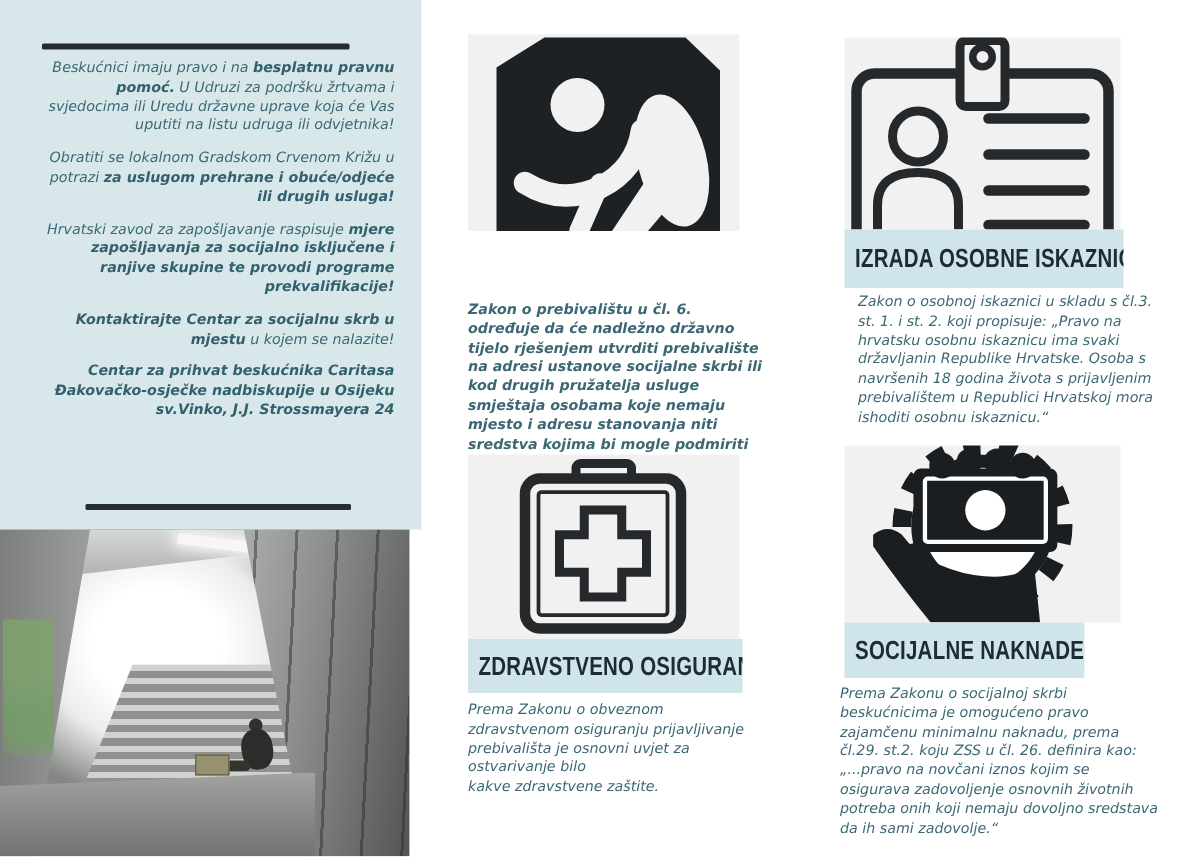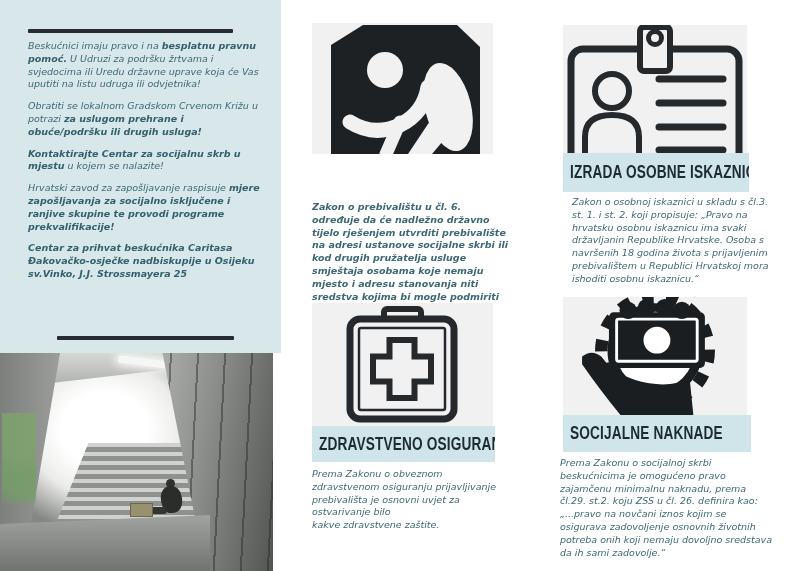--- a/index.html
+++ b/index.html
@@ -4,21 +4,21 @@
 <style>
   html,body{margin:0;padding:0;background:#ffffff;}
   .page{position:relative;width:800px;height:571px;background:#ffffff;overflow:hidden;
         font-family:"DejaVu Sans",sans-serif;}
 
   
   .left-panel{position:absolute;left:0;top:0;width:281px;height:353px;background:#d7e7ea;}
   .rule{position:absolute;height:4px;background:#272c33;border-radius:1px;}
   .rule-top{left:28px;top:29px;width:205px;}
   .rule-bottom{left:57px;top:336px;width:177px;}
-  .left-text{position:absolute;left:28px;top:40px;width:235px;}
+  .left-text{position:absolute;left:28px;top:40px;width:235px;text-align:right;}
   .hand-p{margin:0 0 9px 0;font:italic 9.5px/12.8px "DejaVu Sans",sans-serif;color:#3c6874;}
   .hand-p .b{font-weight:700;color:#33606d;}
 
   
   .photo{position:absolute;left:0;top:353px;width:273px;height:218px;overflow:hidden;background:#848784;}
   .ph-light{position:absolute;left:8px;top:14px;width:215px;height:165px;
     background:radial-gradient(ellipse at 45% 38%,#ffffff 0 26%,rgba(250,250,248,.88) 46%,rgba(240,240,238,0) 72%);}
   .ph-ceiling{position:absolute;left:0;top:0;width:210px;height:36px;
     background:linear-gradient(180deg,#d6d8d5,#a9aca9);clip-path:polygon(0 0,100% 0,100% 32%,0 100%);}
   .ph-lamp{position:absolute;left:118px;top:6px;width:58px;height:7px;background:#f6f7f4;
@@ -58,36 +58,36 @@
   .card-m1{left:312px;top:23px;width:181px;height:131px;}
   .ban-m1{left:312px;top:154px;width:183px;height:39px;line-height:39px;padding-left:7px;box-sizing:border-box;}
   .txt-m1{left:312px;top:201px;width:198px;font-weight:bold;}
   .card-m2{left:312px;top:303px;width:181px;height:123px;}
   .ban-m2{left:312px;top:426px;width:183px;height:36px;line-height:36px;padding-left:7px;box-sizing:border-box;}
   .txt-m2{left:312px;top:468px;width:198px;}
   .card-r1{left:563px;top:25px;width:184px;height:128px;}
   .ban-r1{left:563px;top:153px;width:186px;height:39px;line-height:39px;padding-left:7px;box-sizing:border-box;}
   .txt-r1{left:572px;top:196px;width:206px;}
   .card-r2{left:563px;top:297px;width:184px;height:118px;}
-  .ban-r2{left:563px;top:415px;width:188px;height:37px;line-height:37px;padding-left:7px;box-sizing:border-box;}
+  .ban-r2{left:563px;top:415px;width:160px;height:37px;line-height:37px;padding-left:7px;box-sizing:border-box;}
   .txt-r2{left:560px;top:457px;width:212px;font-style:italic;}
 </style>
 </head>
 <body>
 
 <div class="page">
 
   <div class="left-panel">
     <div class="rule rule-top"></div>
     <div class="left-text">
         <p class="hand-p"><span>Beskućnici imaju pravo i na </span><span class="b">besplatnu pravnu pomoć.</span><span> U Udruzi za podršku žrtvama i svjedocima ili Uredu državne uprave koja će Vas uputiti na listu udruga ili odvjetnika!</span></p>
-        <p class="hand-p"><span>Obratiti se lokalnom Gradskom Crvenom Križu u potrazi </span><span class="b">za uslugom prehrane i obuće/podršku ili drugih usluga!</span></p>
+        <p class="hand-p"><span>Obratiti se lokalnom Gradskom Crvenom Križu u potrazi </span><span class="b">za uslugom prehrane i obuće/odjeće ili drugih usluga!</span></p>
+        <p class="hand-p"><span>Hrvatski zavod za zapošljavanje raspisuje </span><span class="b">mjere zapošljavanja za socijalno isključene i ranjive skupine te provodi programe prekvalifikacije!</span></p>
         <p class="hand-p"><span class="b">Kontaktirajte Centar za socijalnu skrb u mjestu</span><span> u kojem se nalazite!</span></p>
-        <p class="hand-p"><span>Hrvatski zavod za zapošljavanje raspisuje </span><span class="b">mjere zapošljavanja za socijalno isključene i ranjive skupine te provodi programe prekvalifikacije!</span></p>
-        <p class="hand-p"><span class="b">Centar za prihvat beskućnika Caritasa Đakovačko-osječke nadbiskupije u Osijeku sv.Vinko, J.J. Strossmayera 25</span></p>
+        <p class="hand-p"><span class="b">Centar za prihvat beskućnika Caritasa Đakovačko-osječke nadbiskupije u Osijeku sv.Vinko, J.J. Strossmayera 24</span></p>
       </div>
     <div class="rule rule-bottom"></div>
   </div>
 
   <div class="photo">
     <div class="ph-light"></div>
     <div class="ph-stairs"></div>
     <div class="ph-ceiling"></div>
     <div class="ph-lamp"></div>
     <div class="ph-leftwall"></div>

